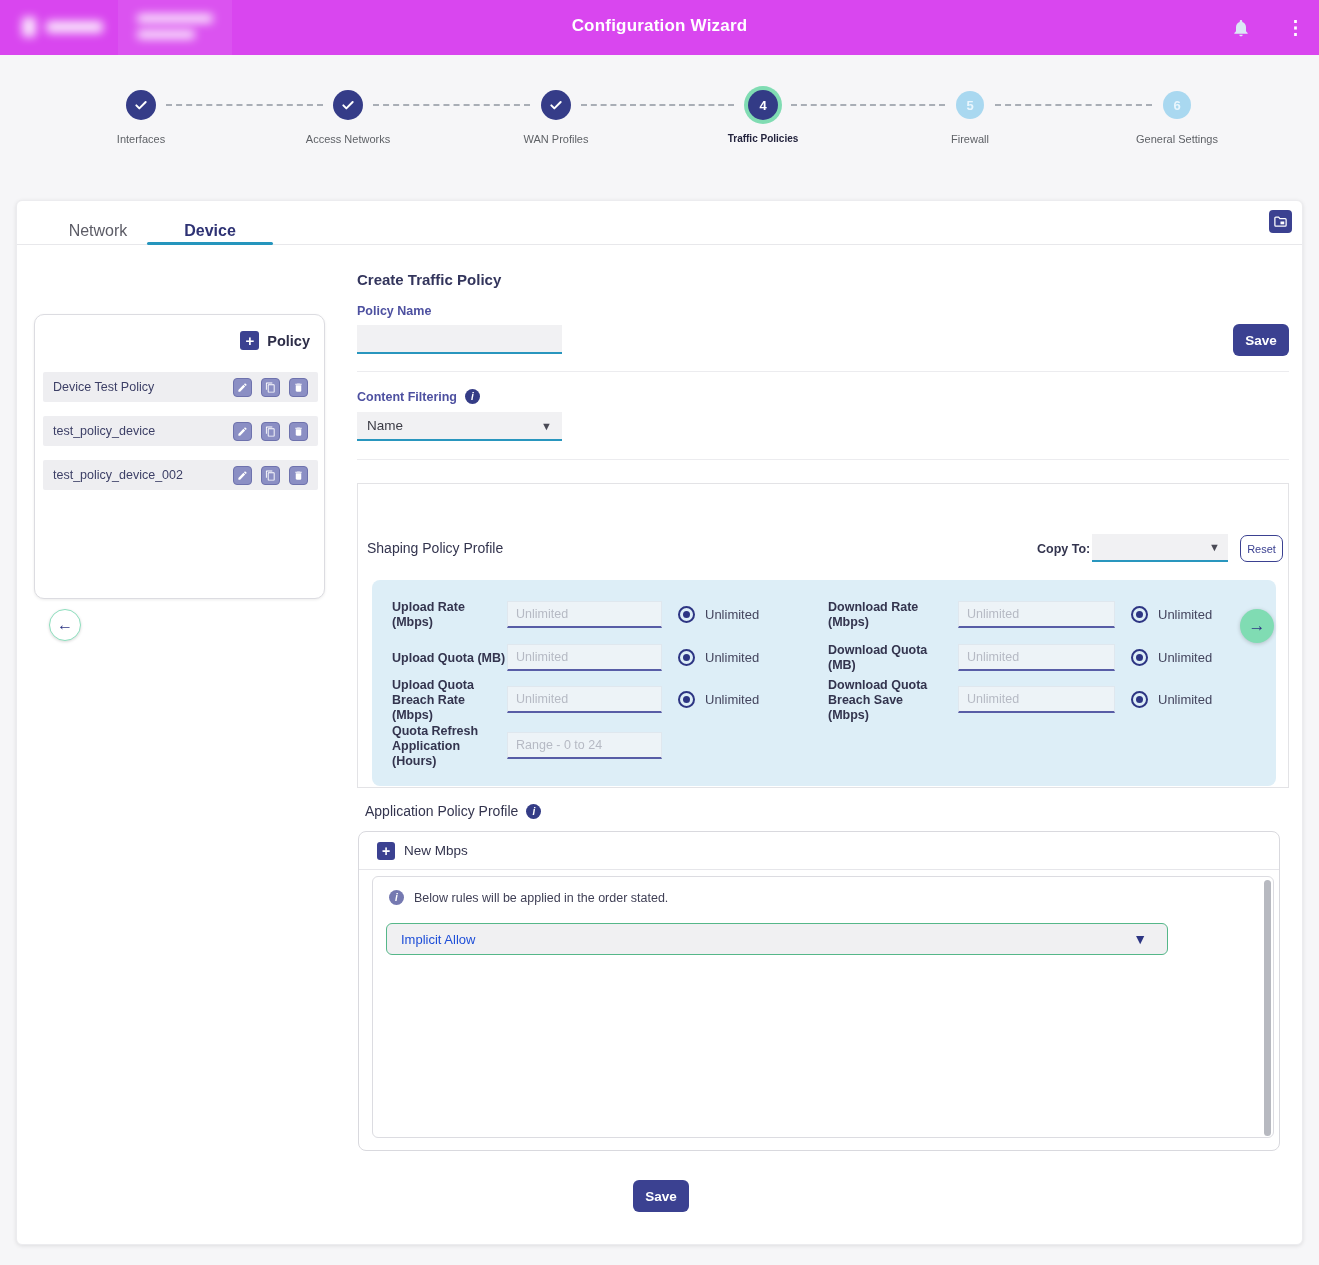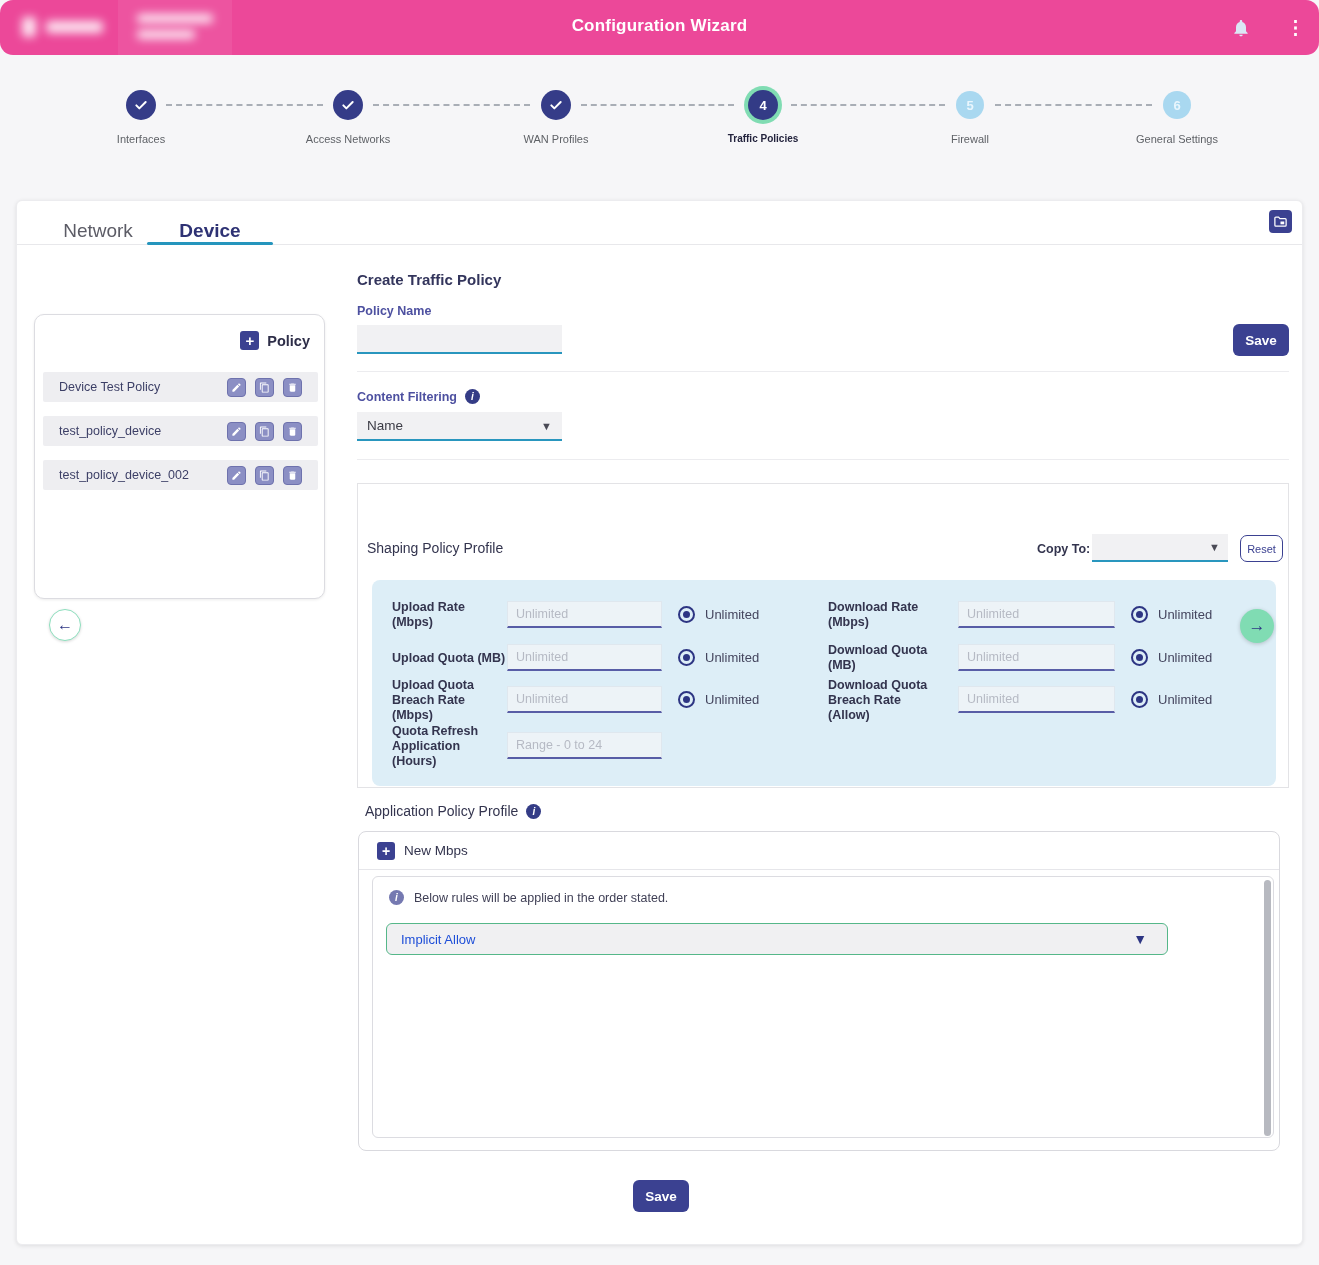--- a/index.html
+++ b/index.html
@@ -5,48 +5,48 @@
   * { margin:0; padding:0; box-sizing:border-box; }
   html,body { width:1319px; height:1265px; }
   body {
     font-family:"Liberation Sans", sans-serif;
     background:#f6f6f8;
     position:relative;
     overflow:hidden;
     color:#33344e;
   }
   
-  .topbar { position:absolute; left:0; top:0; width:1319px; height:55px; background:#ec4899;border-radius:13px; }
+  .topbar { position:absolute; left:0; top:0; width:1319px; height:55px; background:#d946ef; }
   .topbar-title { position:absolute; left:0; right:0; top:16px; text-align:center; color:#fff; font-size:17px; font-weight:bold; letter-spacing:.2px; }
   .redact { position:absolute; background:rgba(255,255,255,.85); border-radius:4px; filter:blur(5px); }
   .redact-panel { position:absolute; left:118px; top:0; width:114px; height:55px; background:rgba(255,255,255,.07); }
   .bell { position:absolute; left:1231px; top:17px; width:20px; height:22px; }
   .kebab { position:absolute; left:1286px; top:14px; width:18px; height:28px; color:#fff; font-size:19px; font-weight:bold; text-align:center; line-height:28px; }
   
   .stepper { position:absolute; left:0; top:78px; width:1319px; height:82px; }
   .connector { position:absolute; top:26px; border-top:2px dashed #a9aeb6; height:0; }
   .step-label { position:absolute; top:55px; width:140px; text-align:center; font-size:11px; color:#5f6267; }
   .step-label.current { color:#23233d; font-weight:bold; font-size:10px; }
   .circle-done { position:absolute; top:12px; width:30px; height:30px; border-radius:50%; background:#353c88; display:flex; align-items:center; justify-content:center; }
   .circle-current-ring { position:absolute; top:8px; width:38px; height:38px; border-radius:50%; background:#80dcb3; display:flex; align-items:center; justify-content:center; }
   .circle-current-inner { width:30px; height:30px; border-radius:50%; background:#333b86; color:#fff; font-size:13px; font-weight:bold; display:flex; align-items:center; justify-content:center; }
   .circle-todo { position:absolute; top:13px; width:28px; height:28px; border-radius:50%; background:#a9d8f0; color:#e9f6fd; font-size:13px; font-weight:bold; display:flex; align-items:center; justify-content:center; }
   
   .card { position:absolute; left:16px; top:200px; width:1287px; height:1045px; background:#fff; border:1px solid #ececef; border-radius:6px; box-shadow:0 1px 4px rgba(0,0,0,.10); }
   .viewtabs { position:absolute; left:0; top:0; width:1285px; height:44px; border-bottom:1px solid #e8e8eb; }
-  .viewtab { position:absolute; height:60px; display:flex; align-items:center; justify-content:center; font-size:19px; color:#5c5c66; cursor:pointer; }
+  .viewtab { position:absolute; height:60px; display:flex; align-items:center; justify-content:center; font-size:16px; color:#5c5c66; cursor:pointer; }
   .viewtab.active { color:#2e3274; font-weight:bold; }
   .viewtab-underline { position:absolute; left:130px; top:41px; width:126px; height:3px; background:#2595bd; border-radius:2px; }
   .folder-btn { position:absolute; left:1252px; top:9px; width:23px; height:23px; background:#3b4191; border-radius:4px; display:flex; align-items:center; justify-content:center; }
   
   .policy-card { position:absolute; left:17px; top:113px; width:291px; height:285px; background:#fff; border:1px solid #dcdce1; border-radius:10px; box-shadow:0 1px 3px rgba(0,0,0,.08); }
   .add-policy { position:absolute; top:16px; right:14px; display:flex; align-items:center; gap:8px; cursor:pointer; }
   .plus-sq { width:19px; height:19px; background:#3b4191; border-radius:3px; color:#fff; font-size:15px; font-weight:bold; display:flex; align-items:center; justify-content:center; line-height:1; }
   .add-policy-label { font-size:14.5px; color:#2e2e48; font-weight:600; }
-  .policy-row { position:absolute; left:8px; width:275px; height:30px; background:#eeeef1; border-radius:2px; display:flex; align-items:center; padding:0 16px; }
+  .policy-row { position:absolute; left:8px; width:275px; height:30px; background:#eeeef1; border-radius:2px; display:flex; align-items:center; padding:0 10px; }
   .policy-name { font-size:12.5px; color:#3c3f66; flex:1; white-space:nowrap; overflow:hidden; }
   .row-icons { display:flex; gap:9px; }
   .mini-btn { width:19px; height:19px; background:#8b8fc4; border:1px solid #6e72ad; border-radius:4px; display:flex; align-items:center; justify-content:center; cursor:pointer; }
   .mini-btn svg { width:11px; height:11px; }
   
   .back-btn { position:absolute; left:32px; top:408px; width:32px; height:32px; border-radius:50%; background:#fff; border:1.5px solid #8edfbe; box-shadow:0 1px 3px rgba(0,0,0,.15); display:flex; align-items:center; justify-content:center; color:#2d3583; font-size:16px; font-weight:bold; cursor:pointer; }
   
   .form-title { position:absolute; left:340px; top:70px; font-size:15px; font-weight:bold; color:#33355c; }
   .field-label { font-size:12.5px; font-weight:600; color:#4d50a0; }
   .lbl-policy-name { position:absolute; left:340px; top:103px; }
@@ -282,21 +282,21 @@
         <input class="s-input" style="left: 586px; width: 157px;" placeholder="Unlimited">
         <span class="radio" style="left:759px;"></span>
         <span class="radio-label" style="left:786px;">Unlimited</span>
       </div>
 
       <div class="srow" style="top:106px;left:0;width:904px;">
         <span class="s-label" style="left:20px;">Upload Quota Breach Rate (Mbps)</span>
         <input class="s-input" style="left: 135px; width: 155px;" placeholder="Unlimited">
         <span class="radio" style="left:306px;"></span>
         <span class="radio-label" style="left:333px;">Unlimited</span>
-        <span class="s-label" style="left:456px;">Download Quota Breach Rate (Allow)</span>
+        <span class="s-label" style="left:456px;">Download Quota Breach Save (Mbps)</span>
         <input class="s-input" style="left: 586px; width: 157px;" placeholder="Unlimited">
         <span class="radio" style="left:759px;"></span>
         <span class="radio-label" style="left:786px;">Unlimited</span>
       </div>
 
       <div class="srow" style="top:152px;left:0;width:904px;">
         <span class="s-label" style="left:20px;">Quota Refresh Application (Hours)</span>
         <input class="s-input" style="left: 135px; width: 155px;" placeholder="Range - 0 to 24">
       </div>
     </div>

